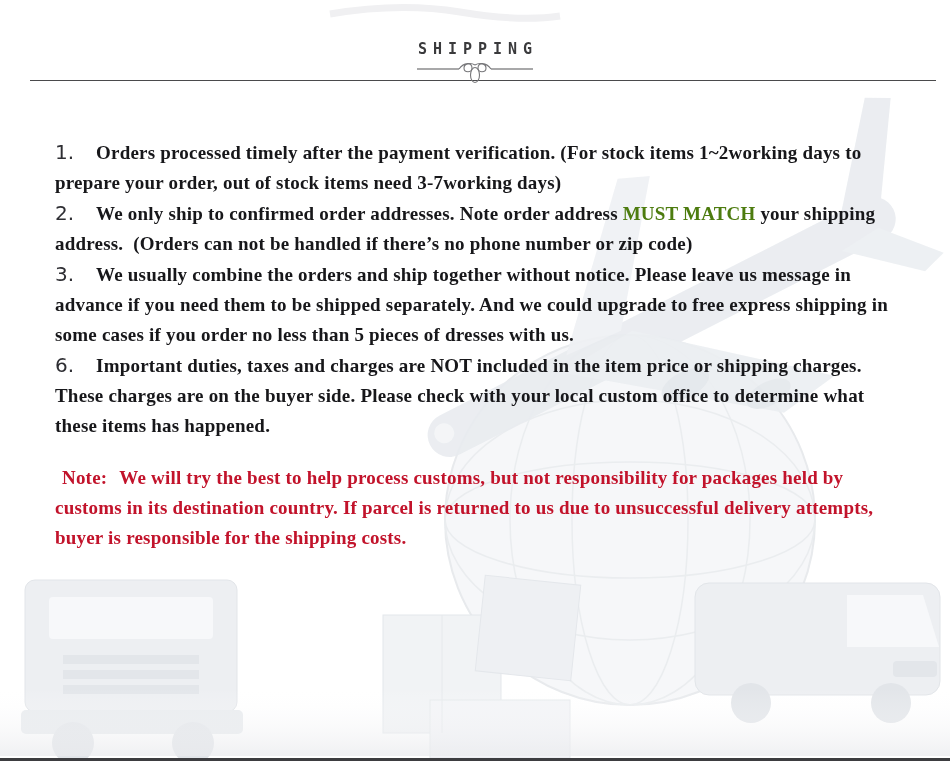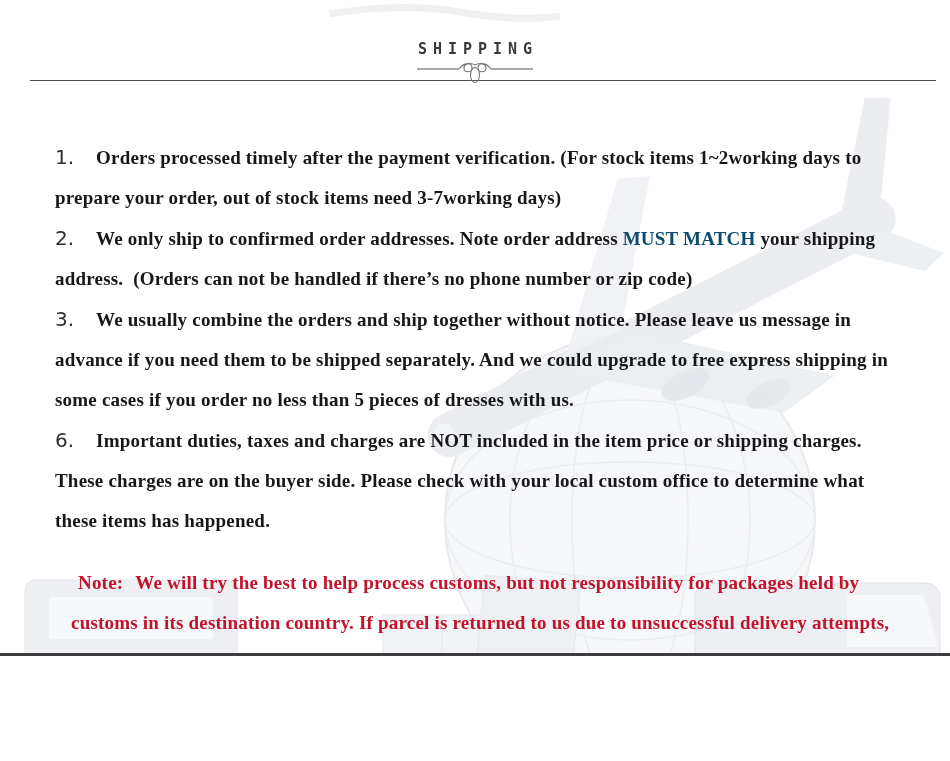--- a/index.html
+++ b/index.html
@@ -1,47 +1,47 @@
 <!DOCTYPE html>
 <html><head>
 <meta charset="utf-8">
 <style>
   html,body{margin:0;padding:0;background:#ffffff;}
   .page{
-    position:relative;width:950px;height:656px;background:#ffffff;
+    position:relative;width:950px;height:761px;background:#ffffff;
     overflow:hidden;font-family:"Liberation Serif", serif;
   }
   
   .bg{position:absolute;inset:0;z-index:0;}
   
   .header{position:absolute;top:0;left:0;width:100%;z-index:2;text-align:center;}
   .title{
     margin-top:40px;display:inline-block;
     font-family:"DejaVu Sans Mono", monospace;font-size:15px;font-weight:bold;
     letter-spacing:6px;color:#3a3a3c;text-indent:6px;
   }
   .flourish{display:block;margin:0 auto;margin-top:1px;}
   .rule{
     position:absolute;top:80px;left:30px;right:14px;height:0;
     border-top:1px solid #4a4a4c;
   }
   
   .content{
     position:absolute;left:55px;top:137px;width:848px;z-index:2;
-    font-size:19px;line-height:40px;font-weight:600;
+    font-size:19px;line-height:30px;font-weight:600;
     color:#17171a;letter-spacing:.2px;
   }
   .item{margin:0;padding:0;}
   .num{
     font-family:"DejaVu Sans", sans-serif;font-weight:400;font-size:20px;
     color:#2e2e33;padding-right:22px;letter-spacing:0;
   }
-  .hl{color:#0c4a6e;}
+  .hl{color:#4d7c0f;}
   .note{
-    margin:22px 0 0 16px;padding:0;text-indent:7px;
+    margin:22px 0 0 0;padding:0;text-indent:7px;
     color:#c2132b;font-weight:700;
   }
   .note-label{margin-right:12px;}
   
   .bottom-rule{
     position:absolute;left:0;right:0;bottom:0;height:3px;background:#3d3d40;z-index:3;
   }
 </style>
 </head>
 <body>

